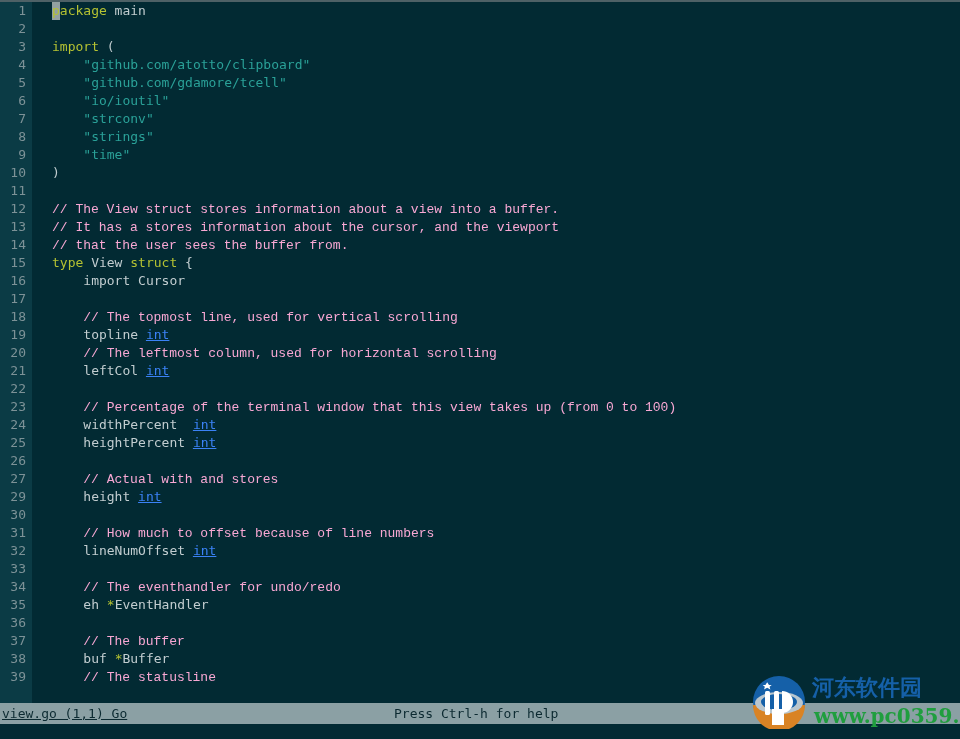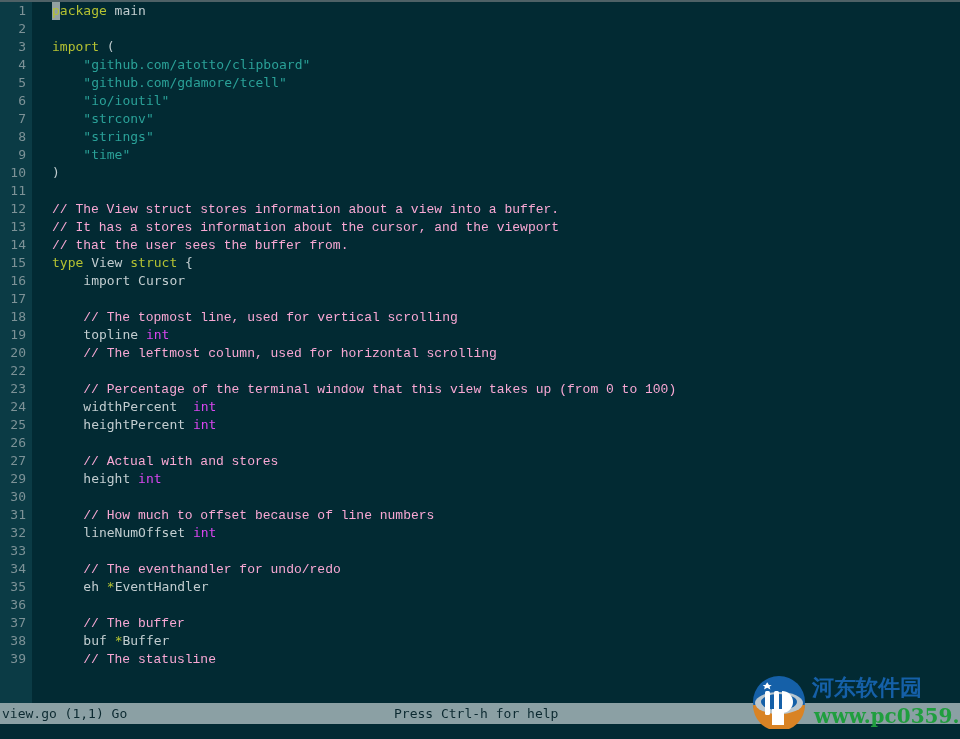--- a/index.html
+++ b/index.html
@@ -81,21 +81,21 @@
     line-height: 18px;
     font-size: 13px;
     color: #c2cdd0;
     white-space: pre;
   }
 
   
   .t-kw       { color: #b5c232; }   
   .t-str      { color: #2aa198; }   
   .t-cmt      { color: #f9a8d4; font-family: Liberation Mono, monospace; }   
-  .t-type     { color: #d946ef; }   
+  .t-type     { color: #3b82f6; text-decoration: underline; }   
   .t-plain    { color: #c2cdd0; }
   .t-punct    { color: #c2cdd0; }
   .t-star     { color: #b5c232; }
 
   
   .cursor {
     display: inline-block;
     background: #93a1a1;
     color: #b5c232;
   }
@@ -108,21 +108,21 @@
     width: 960px;
     height: 21px;
     background: #8ba0a4;
     color: #0c2a31;
     font-size: 13px;
     line-height: 21px;
     white-space: pre;
   }
   .statusline .sl-left {
     position: absolute;
-    left: 2px; top: 0;
+    left: 2px; top: 0; text-decoration: underline;
   }
   .statusline .sl-right {
     position: absolute;
     left: 394px; top: 0;
   }
 
   .below-status {
     position: absolute;
     left: 0; top: 724px;
     width: 960px; height: 15px;
@@ -192,20 +192,21 @@
         <div class="line"><span class="lnum">11</span><span class="code"></span></div>
         <div class="line"><span class="lnum">12</span><span class="code"><span class="t-cmt">// The View struct stores information about a view into a buffer.</span></span></div>
         <div class="line"><span class="lnum">13</span><span class="code"><span class="t-cmt">// It has a stores information about the cursor, and the viewport</span></span></div>
         <div class="line"><span class="lnum">14</span><span class="code"><span class="t-cmt">// that the user sees the buffer from.</span></span></div>
         <div class="line"><span class="lnum">15</span><span class="code"><span class="t-kw">type</span><span class="t-plain"> View </span><span class="t-kw">struct</span><span class="t-punct"> {</span></span></div>
         <div class="line"><span class="lnum">16</span><span class="code"><span class="t-plain">    import Cursor</span></span></div>
         <div class="line"><span class="lnum">17</span><span class="code"></span></div>
         <div class="line"><span class="lnum">18</span><span class="code"><span class="t-plain">    </span><span class="t-cmt">// The topmost line, used for vertical scrolling</span></span></div>
         <div class="line"><span class="lnum">19</span><span class="code"><span class="t-plain">    topline </span><span class="t-type">int</span></span></div>
         <div class="line"><span class="lnum">20</span><span class="code"><span class="t-plain">    </span><span class="t-cmt">// The leftmost column, used for horizontal scrolling</span></span></div>
+        <div class="line"><span class="lnum">21</span><span class="code"><span class="t-plain">    leftCol </span><span class="t-type">int</span></span></div>
         <div class="line"><span class="lnum">22</span><span class="code"></span></div>
         <div class="line"><span class="lnum">23</span><span class="code"><span class="t-plain">    </span><span class="t-cmt">// Percentage of the terminal window that this view takes up (from 0 to 100)</span></span></div>
         <div class="line"><span class="lnum">24</span><span class="code"><span class="t-plain">    widthPercent  </span><span class="t-type">int</span></span></div>
         <div class="line"><span class="lnum">25</span><span class="code"><span class="t-plain">    heightPercent </span><span class="t-type">int</span></span></div>
         <div class="line"><span class="lnum">26</span><span class="code"></span></div>
         <div class="line"><span class="lnum">27</span><span class="code"><span class="t-plain">    </span><span class="t-cmt">// Actual with and stores</span></span></div>
         <div class="line"><span class="lnum">29</span><span class="code"><span class="t-plain">    height </span><span class="t-type">int</span></span></div>
         <div class="line"><span class="lnum">30</span><span class="code"></span></div>
         <div class="line"><span class="lnum">31</span><span class="code"><span class="t-plain">    </span><span class="t-cmt">// How much to offset because of line numbers</span></span></div>
         <div class="line"><span class="lnum">32</span><span class="code"><span class="t-plain">    lineNumOffset </span><span class="t-type">int</span></span></div>

